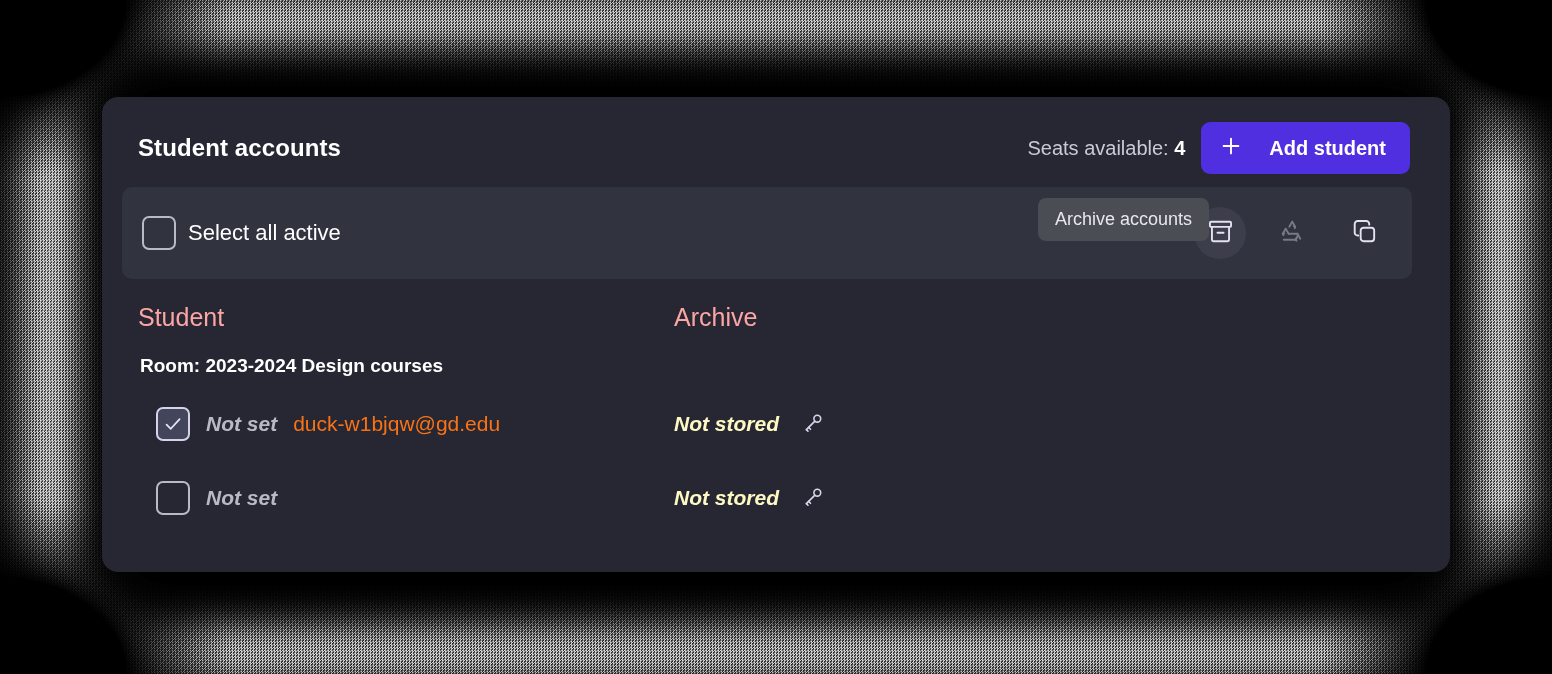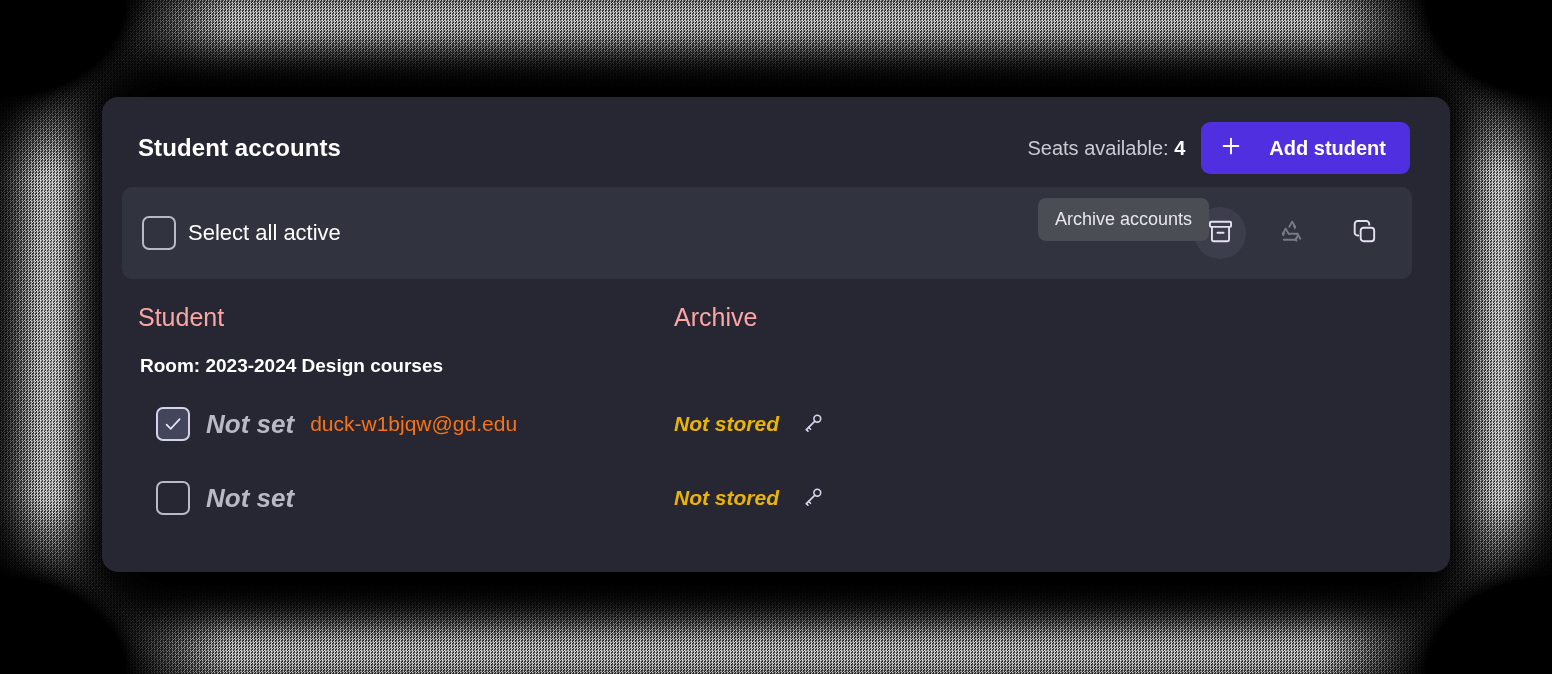--- a/index.html
+++ b/index.html
@@ -228,39 +228,39 @@
     height: 74px;
     padding-left: 18px;
   }
   .srow .cell-student {
     display: flex;
     align-items: center;
     gap: 16px;
     width: 518px;
   }
   .notset {
-    font-size: 26px;
+    font-size: 21px;
     font-style: italic;
     font-weight: bold;
     color: #b7b9c4;
   }
   .email {
     font-size: 21px;
     color: #f97316;
   }
   .cell-pass {
     display: flex;
     align-items: center;
     gap: 22px;
   }
   .notstored {
     font-size: 21px;
     font-style: italic;
     font-weight: bold;
-    color: #eab308;
+    color: #fef9c3;
   }
   .key-btn {
     background: transparent;
     border: none;
     cursor: pointer;
     padding: 0;
     display: flex;
     align-items: center;
   }
 </style>

